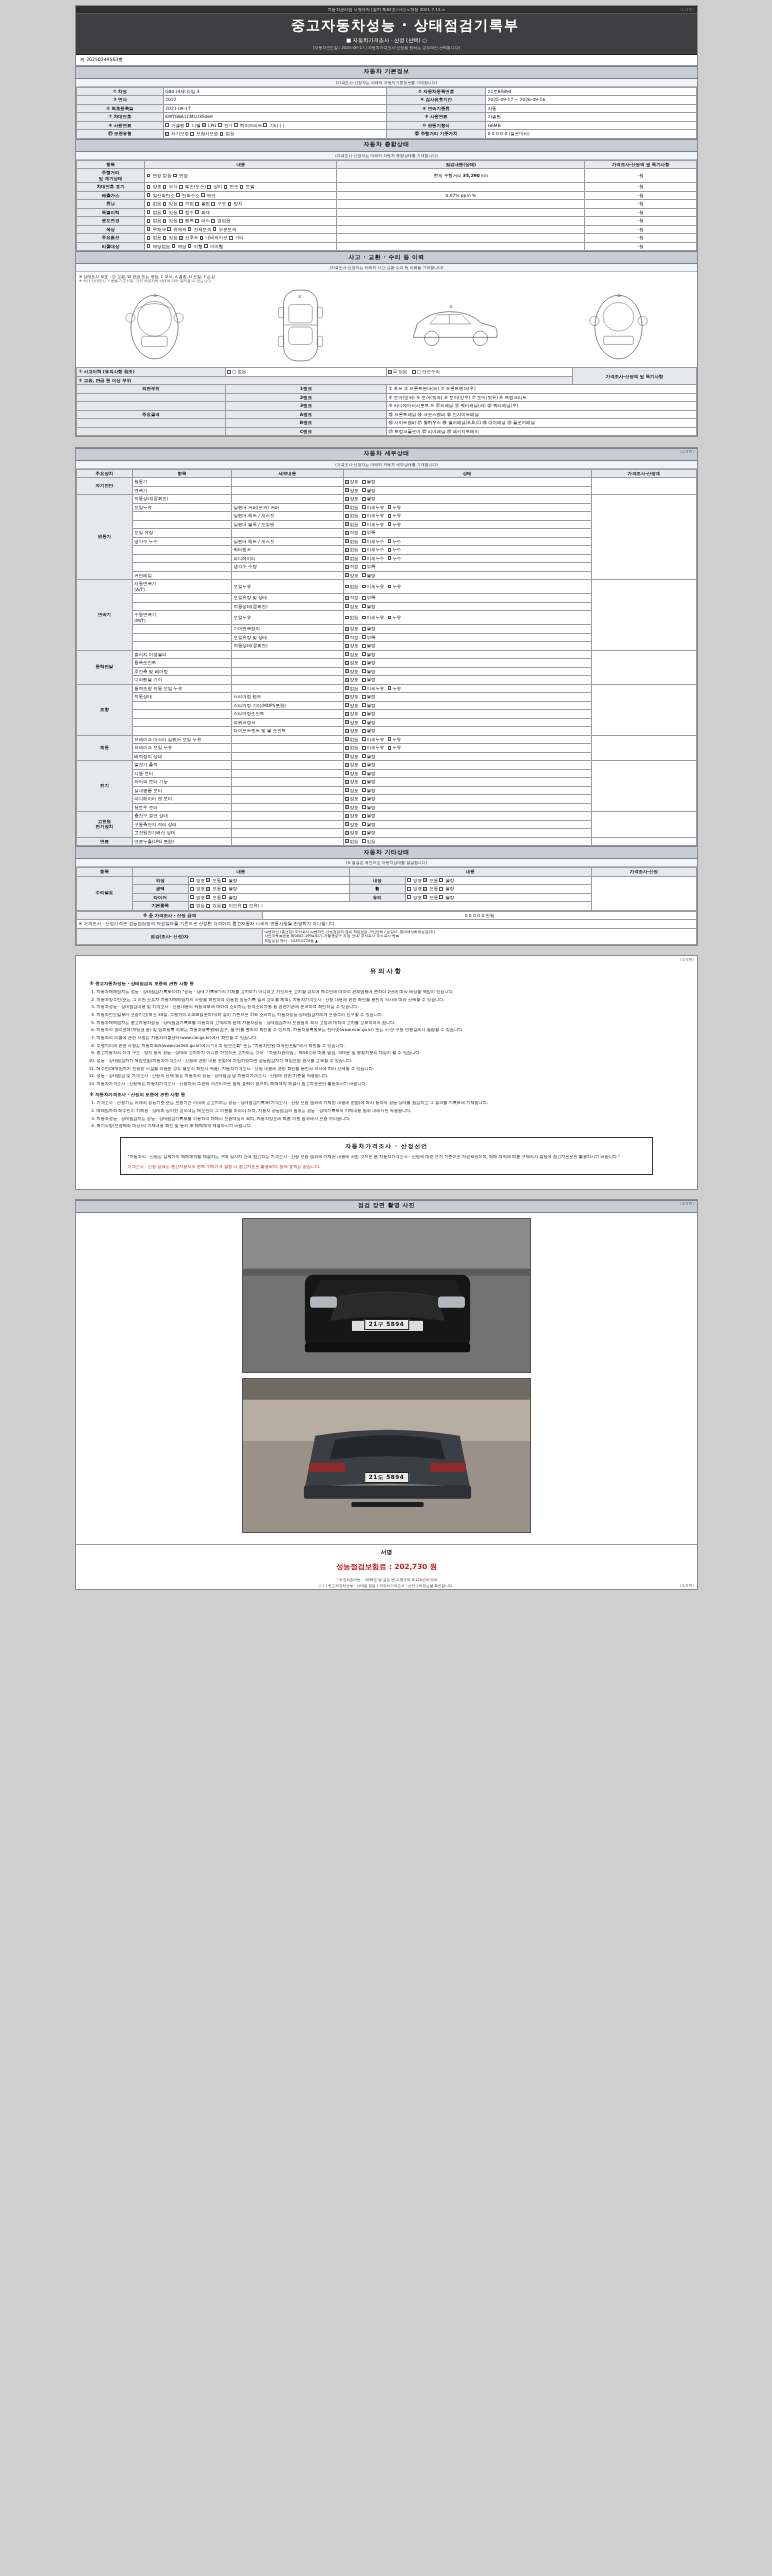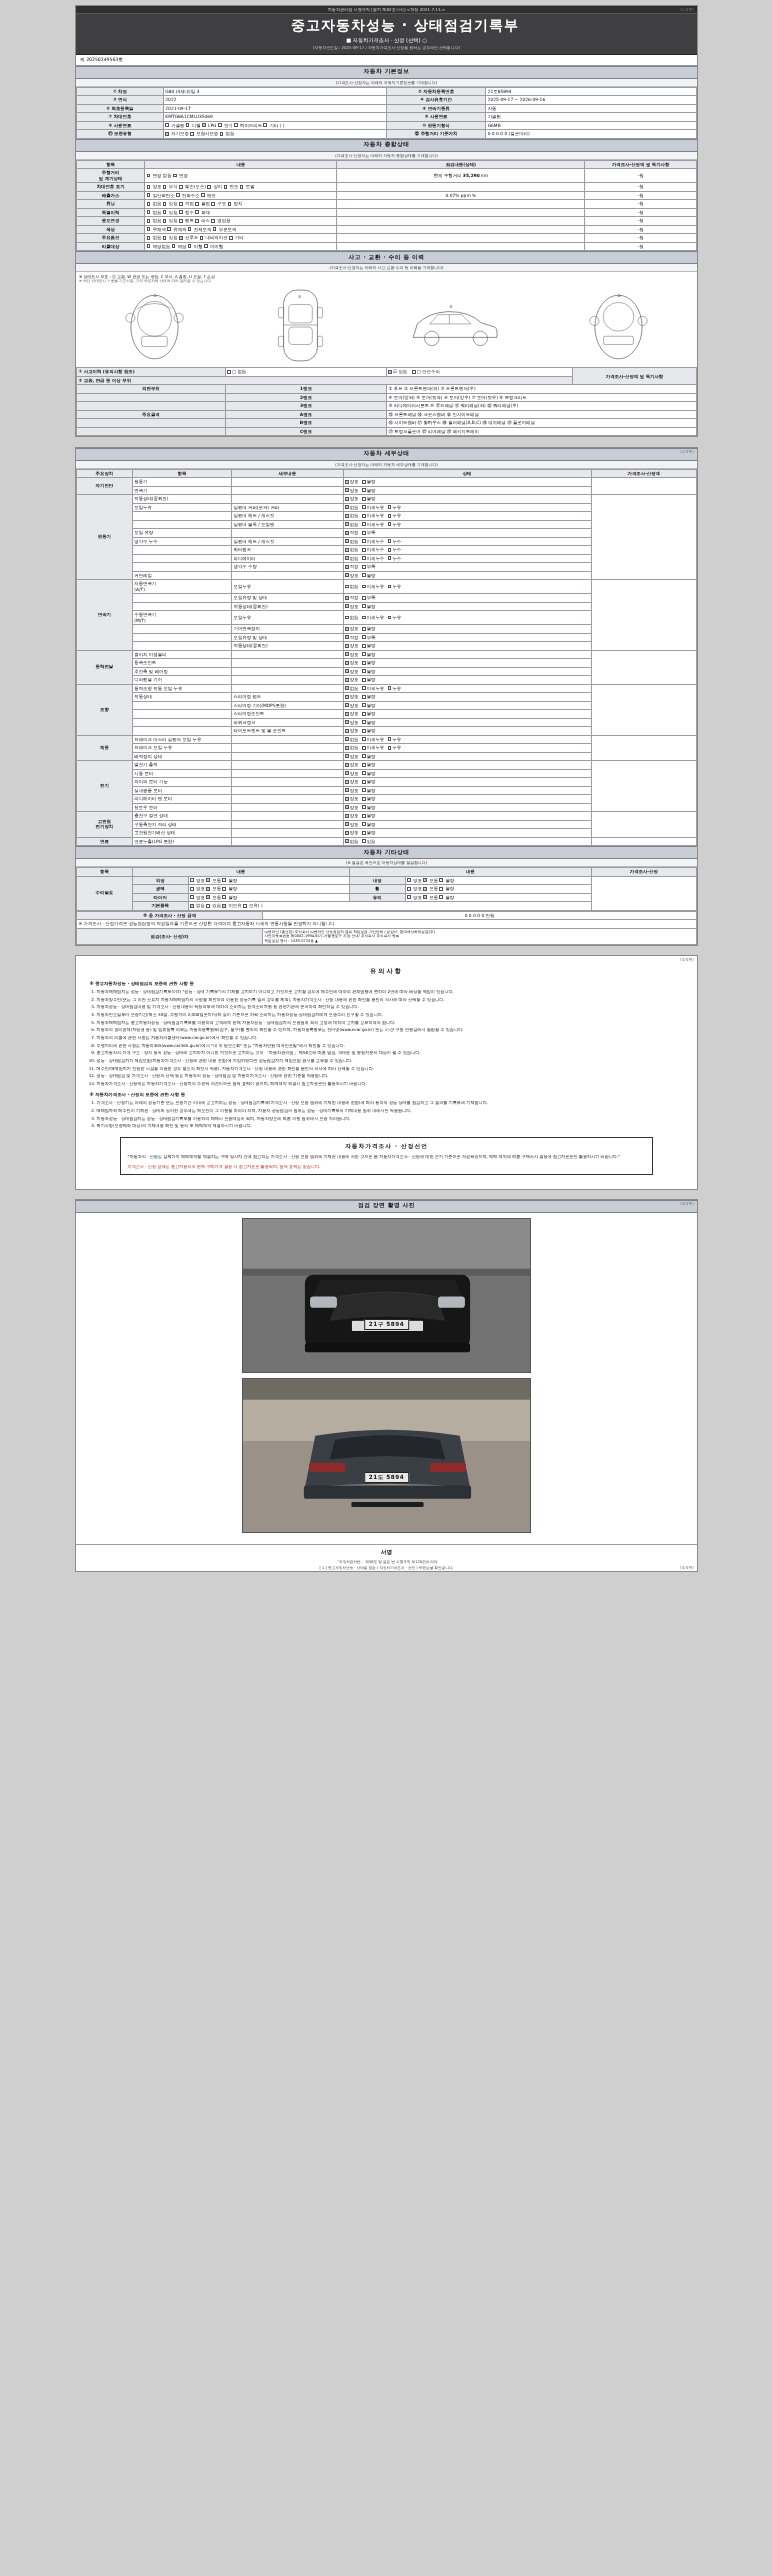--- a/index.html
+++ b/index.html
@@ -787,17 +787,21 @@
           <rect x="362" y="162" width="70" height="18" rx="5" fill="#8d2b2b"></rect>
           <rect x="118" y="206" width="324" height="26" rx="5" fill="#2c3136"></rect>
           <rect x="210" y="238" width="140" height="10" rx="3" fill="#1b1f22"></rect>
         </g>
       </svg>
       <div class="plate" style="top:93px;">21도 5894</div>
     </div>
   </div>
 
   <div class="sign">서명</div>
+  <div class="pricetot">
+    <span>성능점검보험료 :</span>
+    <span>202,730 원</span>
+  </div>
   <div class="footnote">「자동차관리법」 제58조 및 같은 법 시행규칙 제120조에 따라</div>
   <div class="footnote">[ 1 ] 중고자동차성능 · 상태를 점검 ( 자동차가격조사 · 산정 ) 하였음을 확인합니다.</div>
   <div class="pagemark-b">(4/4쪽)</div>
 </div>
 
 
 </body></html>

